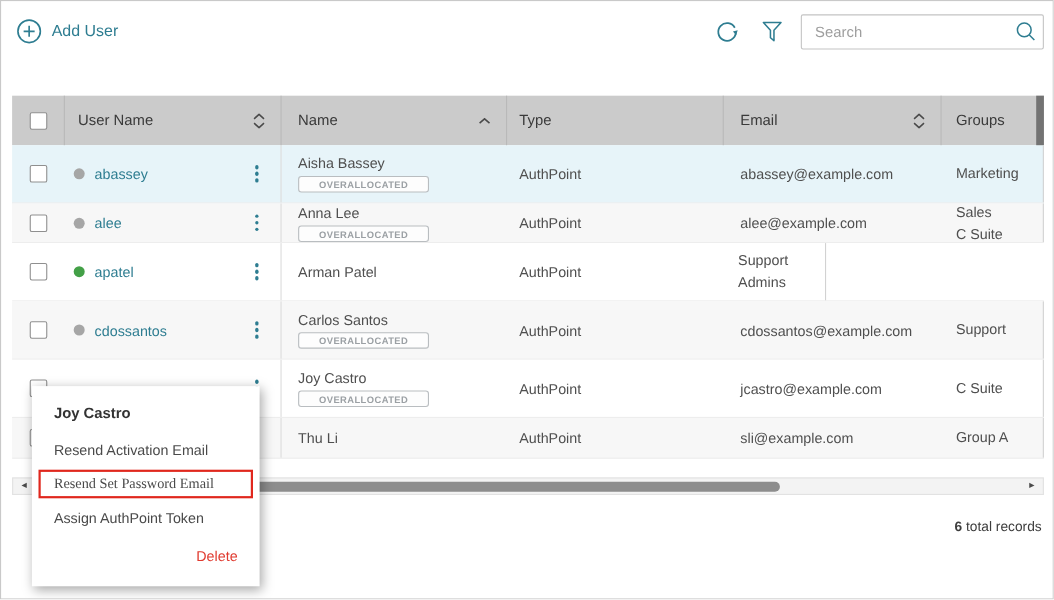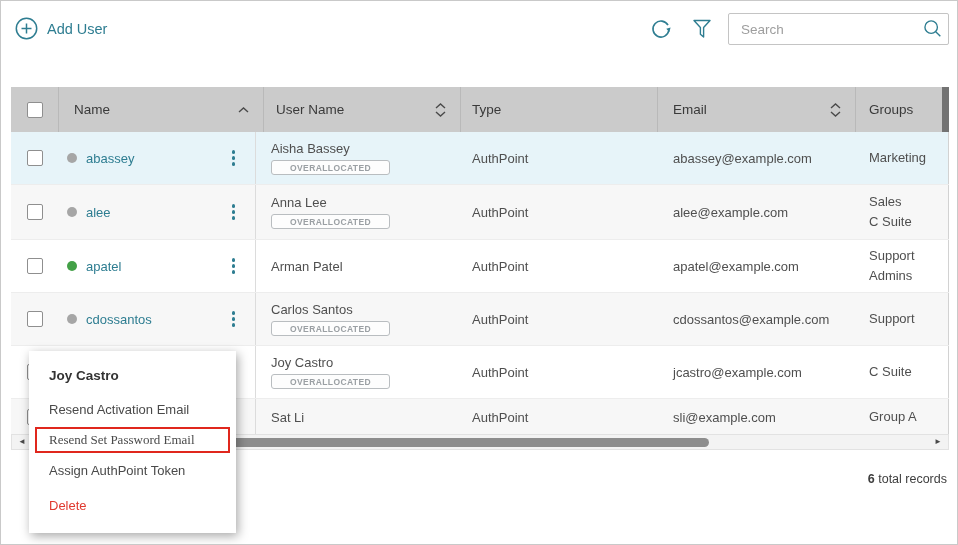--- a/index.html
+++ b/index.html
@@ -67,21 +67,21 @@
 
   
   .footer-count { position:absolute; top:471px; right:10px; font-size:12.5px; color:#3d3d3d; }
   .footer-count b { font-weight:bold; }
 
   
   .ctx-menu { position:absolute; left:28px; top:350px; width:207px; background:#fff; z-index:20;
               box-shadow: 2px 3px 10px rgba(0,0,0,0.35); padding:5px 0 10px; }
   .ctx-title { padding:12px 20px 9px; font-weight:bold; font-size:13.5px; color:#333; }
   .ctx-item { padding:10px 20px; font-size:13px; color:#4a4a4a; cursor:pointer; }
-  .ctx-item.danger { color:#e03a2f; }
+  .ctx-item.danger { color:#e03a2f;text-align:right; }
   .ctx-item.annotated { border:2px solid var(--annot); margin:0 6px; padding:3px 12px;font-family:Liberation Serif, serif; }
 </style>
 </head>
 <body>
 
 <div class="page">
 
   <div class="toolbar">
     <div class="add-user">
       <svg width="23" height="23" viewBox="0 0 23 23">
@@ -112,36 +112,36 @@
       </svg>
     </div>
   </div>
 
   <div class="table">
     <div class="thead">
       <div class="th col-check">
         <div class="checkbox"></div>
       </div>
 
-    <div class="th col-name">
+    <div class="th col-user">
+          <span>User Name</span>
+          <div class="sorter">
+            <svg width="11" height="6" viewBox="0 0 11 6">
+              <polyline points="1,5 5.5,1 10,5" fill="none" stroke="#4a4a4a" stroke-width="1.4"></polyline>
+            </svg>
+            <svg width="11" height="6" viewBox="0 0 11 6">
+              <polyline points="1,1 5.5,5 10,1" fill="none" stroke="#4a4a4a" stroke-width="1.4"></polyline>
+            </svg>
+          </div>
+        </div>
+        <div class="th col-name">
           <span>Name</span>
           <div class="sorter">
             <svg width="11" height="6" viewBox="0 0 11 6">
               <polyline points="1,5 5.5,1 10,5" fill="none" stroke="#4a4a4a" stroke-width="1.4"></polyline>
-            </svg>
-          </div>
-        </div>
-        <div class="th col-user">
-          <span>User Name</span>
-          <div class="sorter">
-            <svg width="11" height="6" viewBox="0 0 11 6">
-              <polyline points="1,5 5.5,1 10,5" fill="none" stroke="#4a4a4a" stroke-width="1.4"></polyline>
-            </svg>
-            <svg width="11" height="6" viewBox="0 0 11 6">
-              <polyline points="1,1 5.5,5 10,1" fill="none" stroke="#4a4a4a" stroke-width="1.4"></polyline>
             </svg>
           </div>
         </div>
         <div class="th col-type">
           <span>Type</span>
         </div>
         <div class="th col-email">
           <span>Email</span>
           <div class="sorter">
             <svg width="11" height="6" viewBox="0 0 11 6">
@@ -173,21 +173,21 @@
           <div class="cell col-name">
             <span class="fullname">Aisha Bassey</span>
             <span class="badge">OVERALLOCATED</span>
           </div>
           <div class="cell col-type">AuthPoint</div>
           <div class="cell col-email">abassey@example.com</div>
           <div class="cell col-groups">
             <span>Marketing</span>
           </div>
         </div>
-        <div class="row" style="height: 55px; background: rgb(247, 247, 247);">
+        <div class="row" style="height: 36px; background: rgb(247, 247, 247);">
           <div class="cell col-check">
             <div class="checkbox"></div>
           </div>
           <div class="cell col-user">
             <span class="dot" style="background: rgb(166, 166, 166);"></span>
             <a class="user-link">alee</a>
             <div class="kebab">
               <i></i>
               <i></i>
               <i></i>
@@ -214,21 +214,20 @@
             <div class="kebab">
               <i></i>
               <i></i>
               <i></i>
             </div>
           </div>
           <div class="cell col-name">
             <span class="fullname">Arman Patel</span>
           </div>
           <div class="cell col-type">AuthPoint</div>
-          <div class="cell col-email">apatel@example.com</div>
           <div class="cell col-groups">
             <span>Support</span>
             <span>Admins</span>
           </div>
         </div>
         <div class="row" style="height: 53px; background: rgb(247, 247, 247);">
           <div class="cell col-check">
             <div class="checkbox"></div>
           </div>
           <div class="cell col-user">
@@ -276,21 +275,21 @@
             <div class="checkbox"></div>
           </div>
           <div class="cell col-user">
             <div class="kebab">
               <i></i>
               <i></i>
               <i></i>
             </div>
           </div>
           <div class="cell col-name">
-            <span class="fullname">Sat Li</span>
+            <span class="fullname">Thu Li</span>
           </div>
           <div class="cell col-type">AuthPoint</div>
           <div class="cell col-email">sli@example.com</div>
           <div class="cell col-groups">
             <span>Group A</span>
           </div>
         </div>
       </div>
   </div>
 

